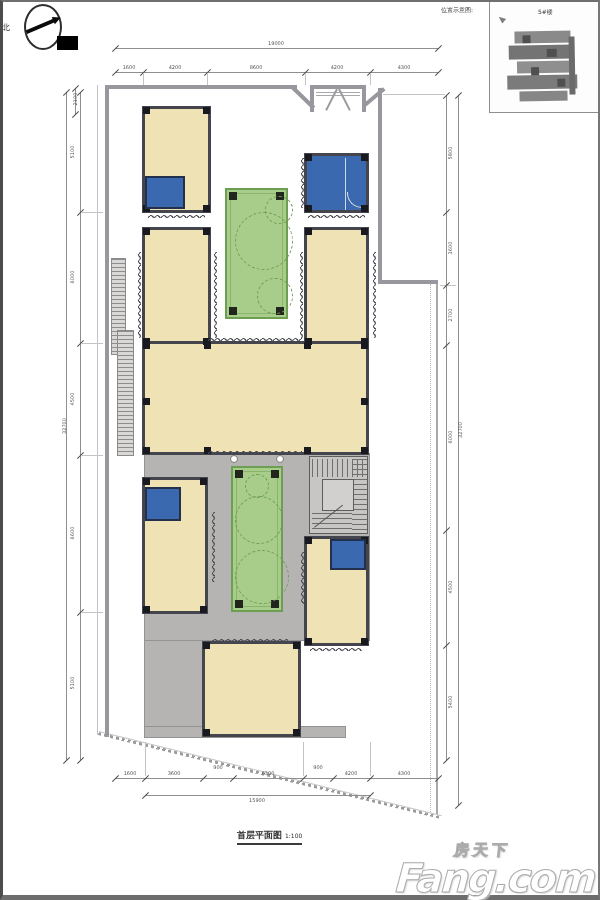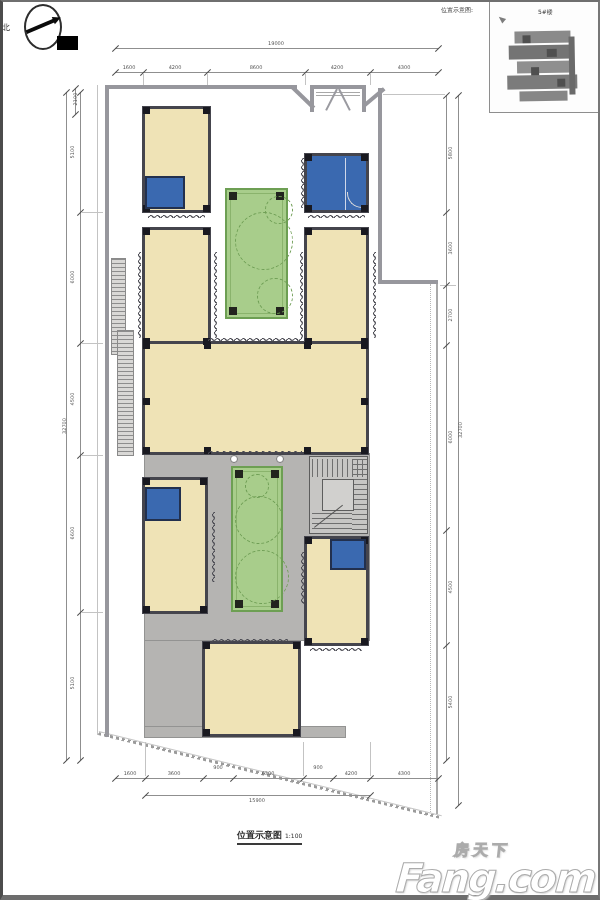--- a/index.html
+++ b/index.html
@@ -322,20 +322,20 @@
   <span class="dlab v" style="left:435px;top:434px;">6000</span>
   <span class="dlab v" style="left:435px;top:584px;">4500</span>
   <span class="dlab v" style="left:435px;top:699px;">5400</span>
   <div class="dim v" style="left:458px;top:95px;height:710px;">
       <i class="tick" style="top: 0px; left: 0px;"></i>
       <i class="tick" style="top: 710px; left: 0px;"></i>
     </div>
   <span class="dlab v" style="left:445px;top:427px;">32700</span>
 
   <div class="caption" style="left:237px;top:823px;">
-    <span class="t">位置示意图</span><span class="s">1:100</span>
+    <span class="t">首层平面图</span><span class="s">1:100</span>
   </div>
 
   <div class="wm">
     <div class="cn">房天下</div>
     <div class="en">Fang.com</div>
   </div>
 </div>
 
 </body></html>

